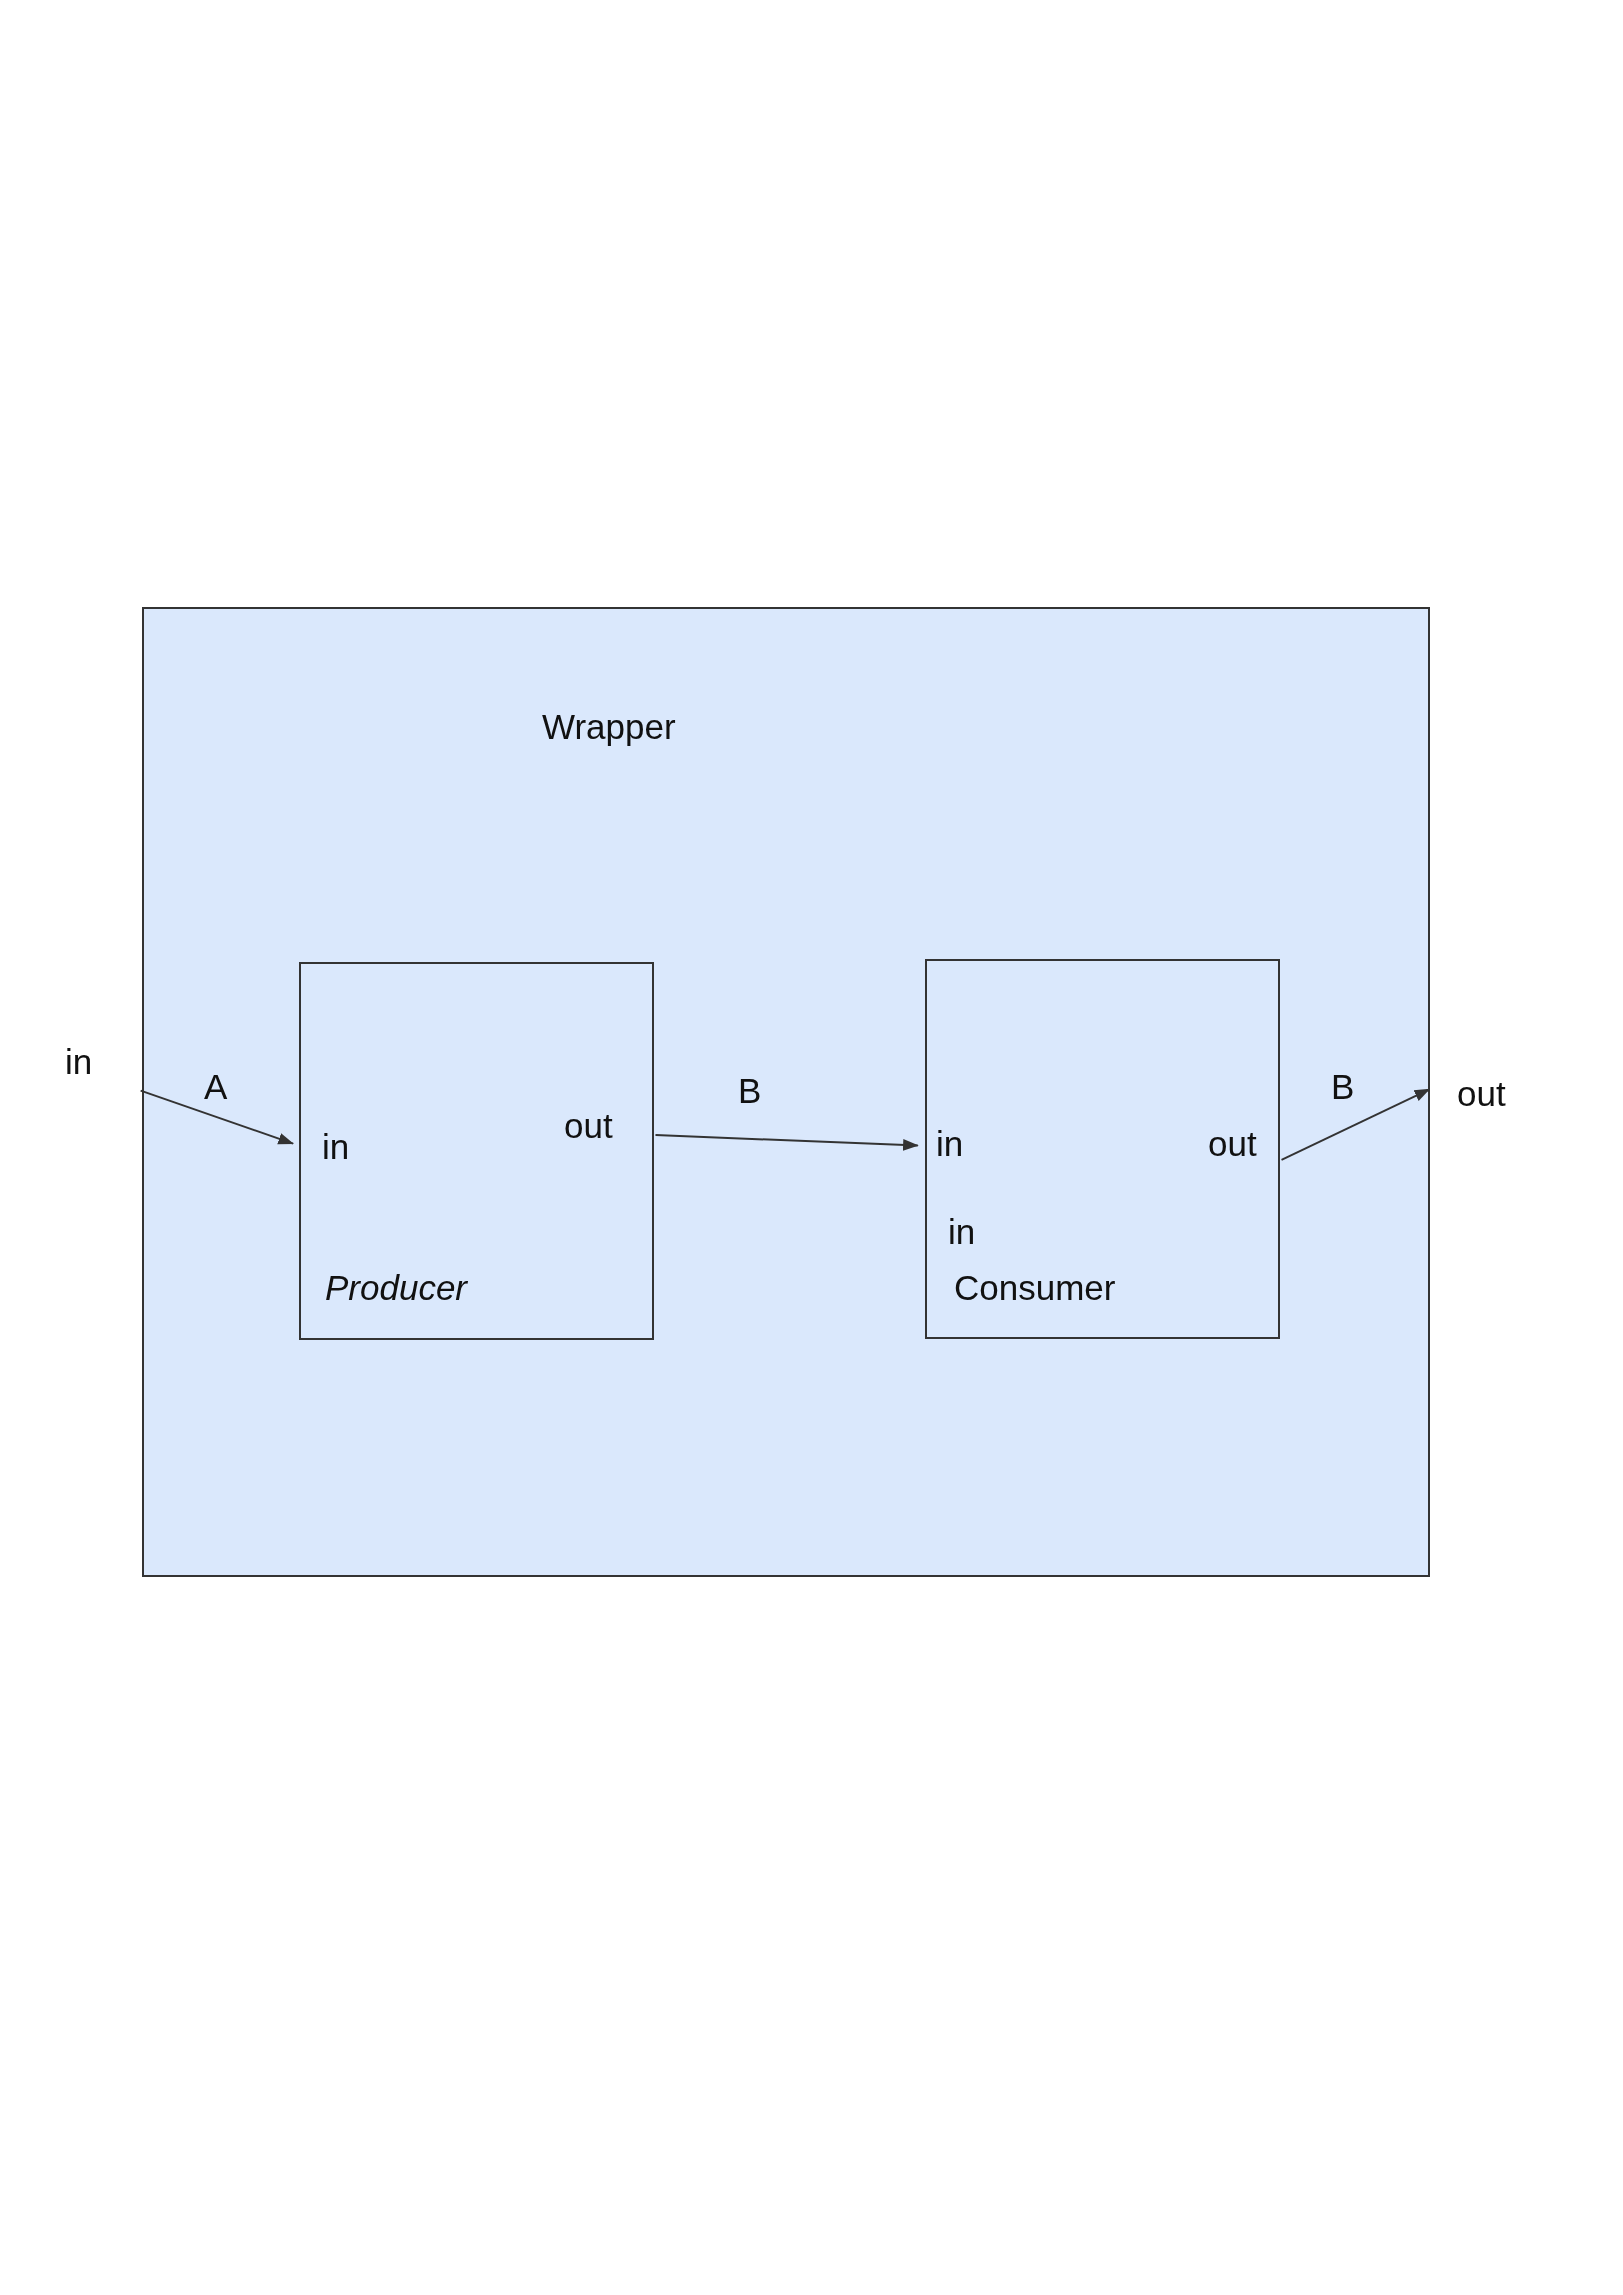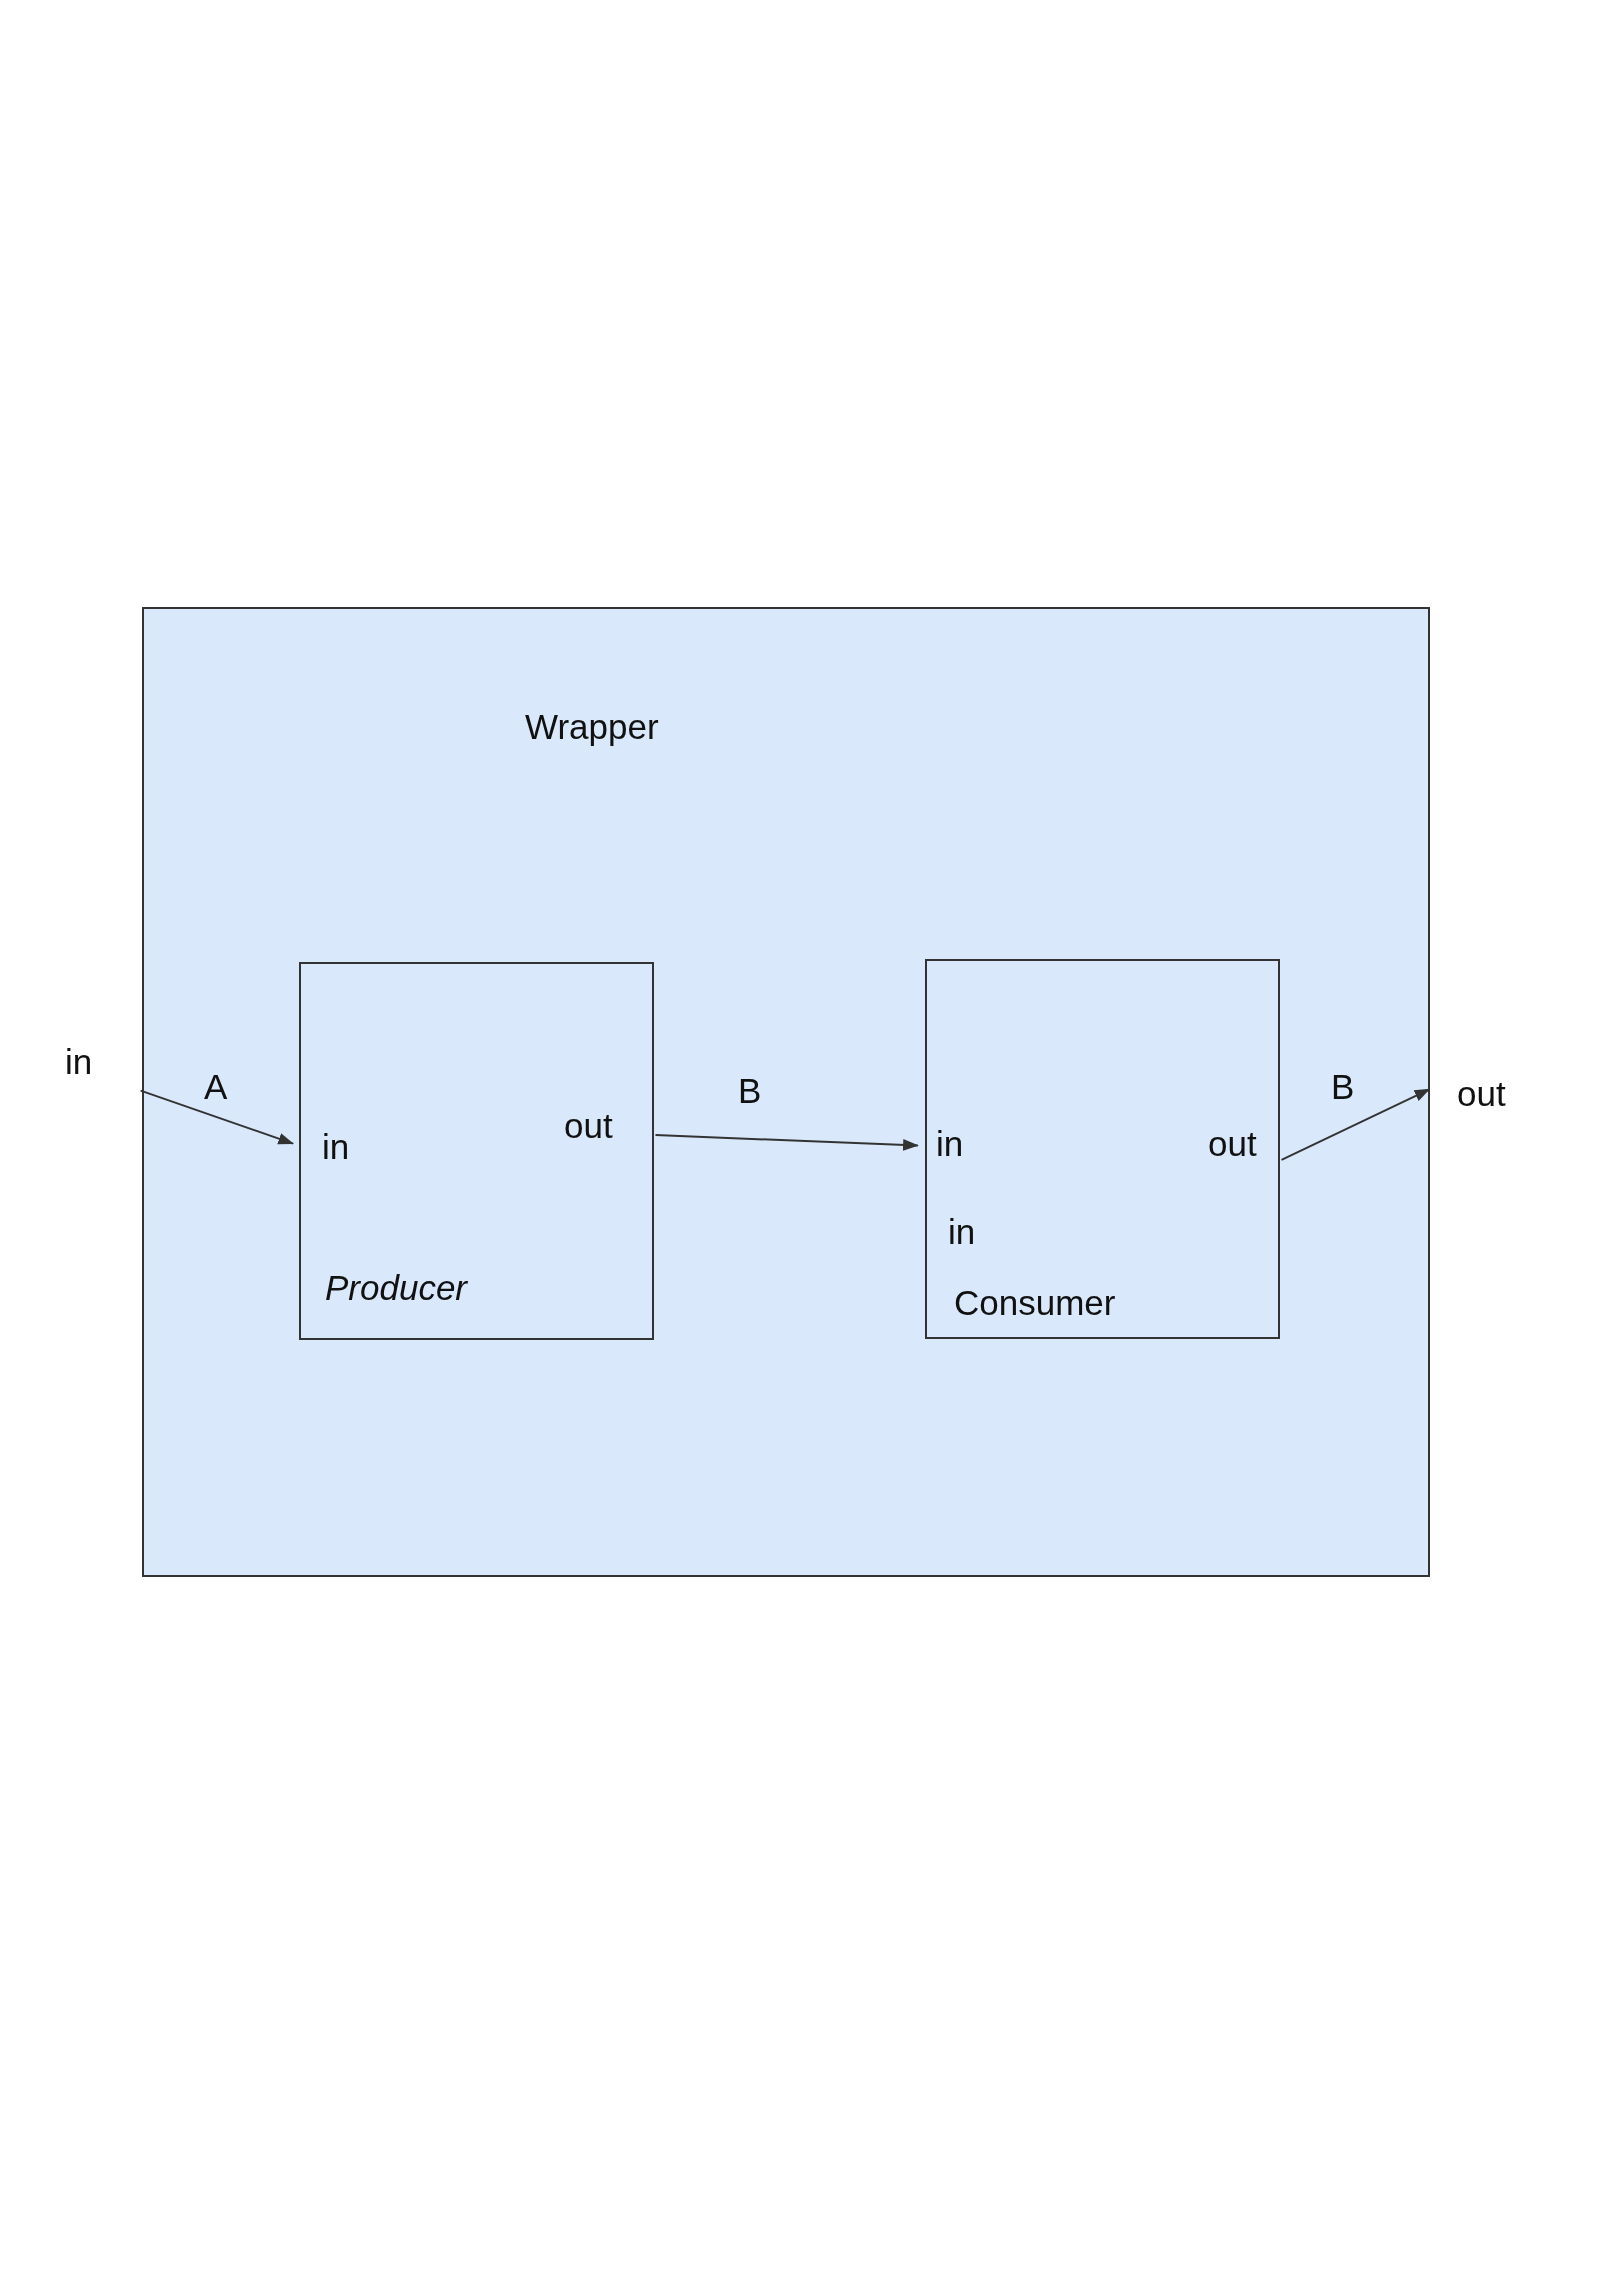--- a/index.html
+++ b/index.html
@@ -37,33 +37,33 @@
     color: var(--stroke, #333333);
     pointer-events: none;
   }
   .lbl {
     position: absolute;
     font-size: 35px;
     line-height: 1.15;
     white-space: nowrap;
     color: #111111;
   }
-  .wrapper-title    { left: 525px;  top: 707px; }
+  .wrapper-title    { left: 542px;  top: 707px; }
   .external-in      { left: 65px;  top: 1042px; }
   .external-out     { left: 1457px; top: 1074px; }
   .edge-a-label     { left: 204px;  top: 1067px; }
   .edge-b1-label    { left: 738px; top: 1071px; }
   .edge-b2-label    { left: 1331px; top: 1067px; }
   .producer-in      { left: 322px;  top: 1127px; }
   .producer-out     { left: 564px;  top: 1106px; }
   .producer-name    { left: 325px;  top: 1268px; font-style: italic; }
   .consumer-in      { left: 936px; top: 1124px; }
   .consumer-out     { left: 1208px; top: 1124px; }
   .consumer-extra-in{ left: 948px; top: 1212px; }
-  .consumer-name    { left: 954px; top: 1268px; margin-top: 15px; }
+  .consumer-name    { left: 954px; top: 1268px; }
 </style>
 </head>
 <body>
 
 <div class="canvas">
 
   <div class="box wrapper-box"></div>
 
   <div class="box producer-box"></div>
 

